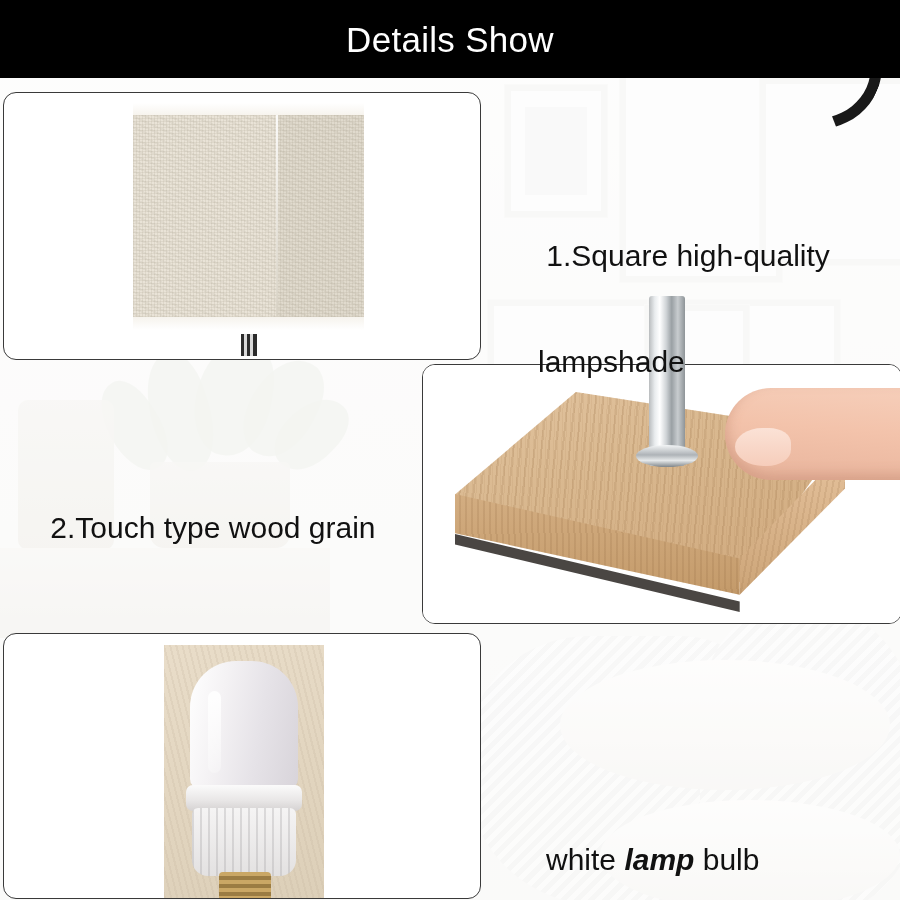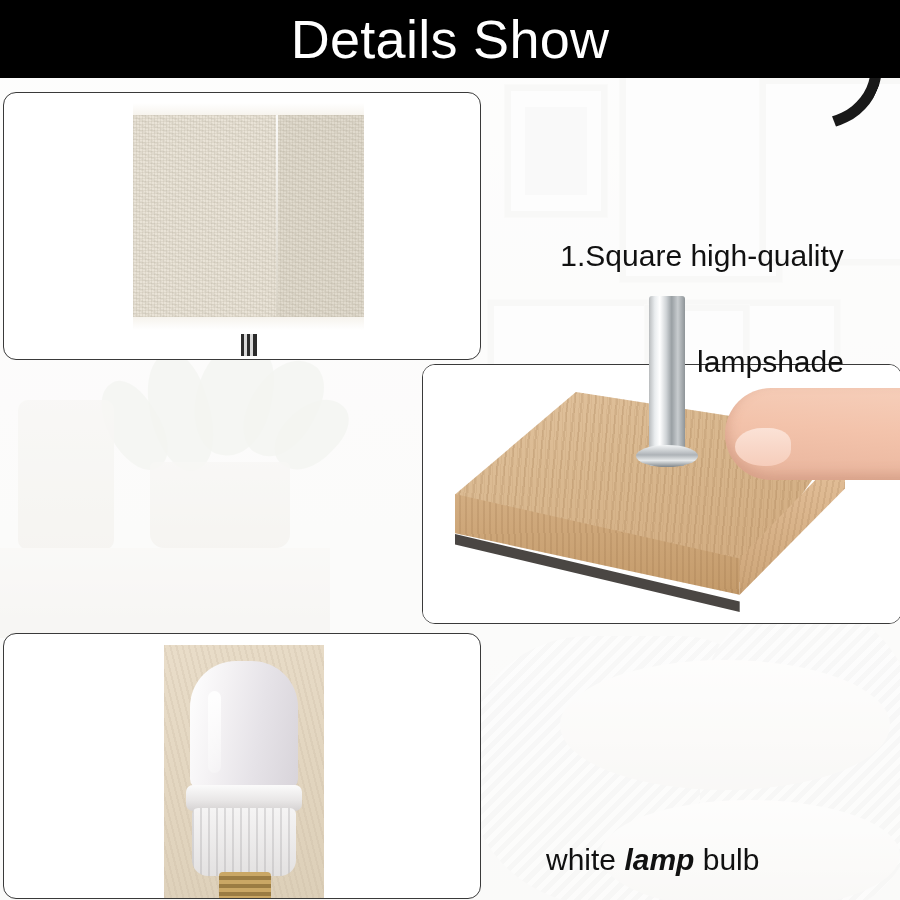--- a/index.html
+++ b/index.html
@@ -71,21 +71,21 @@
   
   .header {
     position: absolute; left: 0; top: 0;
     width: 900px; height: 78px;
     background: #000000;
     display: flex; align-items: center; justify-content: center;
     z-index: 40;
   }
   .header-title {
     color: #ffffff;
-    font-size: 54px;
+    font-size: 35px;
     font-weight: 400;
     letter-spacing: .3px;
     line-height: 1;
   }
 
   
   .panel {
     position: absolute;
     background: #ffffff;
     border: 1.4px solid #3a3a3a;
@@ -265,24 +265,24 @@
 
   
   .caption {
     position: absolute;
     color: #111111;
     font-size: 30px;
     line-height: 53px;
     white-space: pre;
     z-index: 30;
   }
-  #caption-1 { left: 527px; top: 176px; }
+  #caption-1 { left: 513px; top: 176px; }
   #caption-2 { left: 17px;  top: 448px; }
   #caption-3 { left: 512px; top: 727px; }
-  .cap-line-2 { display: block; text-align: right; }
+  .cap-line-2 { display: block; }
   #caption-1 .cap-line-2 { padding-left: 25px; }
   #caption-2 .cap-line-2 { padding-left: 75px; }
   #caption-3 .cap-line-2 { padding-left: 34px; }
   .cap-em { font-weight: bold; font-style: italic; }
 </style>
 </head>
 <body>
 
 <div id="page">
 
@@ -354,19 +354,20 @@
       <div class="bulb-screw"></div>
     </div>
   </div>
 
   <div class="caption" id="caption-1">
     <span class="cap-line-1">1.Square high-quality</span>
     <span class="cap-line-2">lampshade</span>
   </div>
 
   <div class="caption" id="caption-2">
+    <span class="cap-line-1">2.Touch type wood grain</span>
   </div>
 
   <div class="caption" id="caption-3">
     <span class="cap-line-2"><span>white </span><span class="cap-em">lamp</span><span> bulb</span></span>
   </div>
 
 </div>
 
 </body></html>

